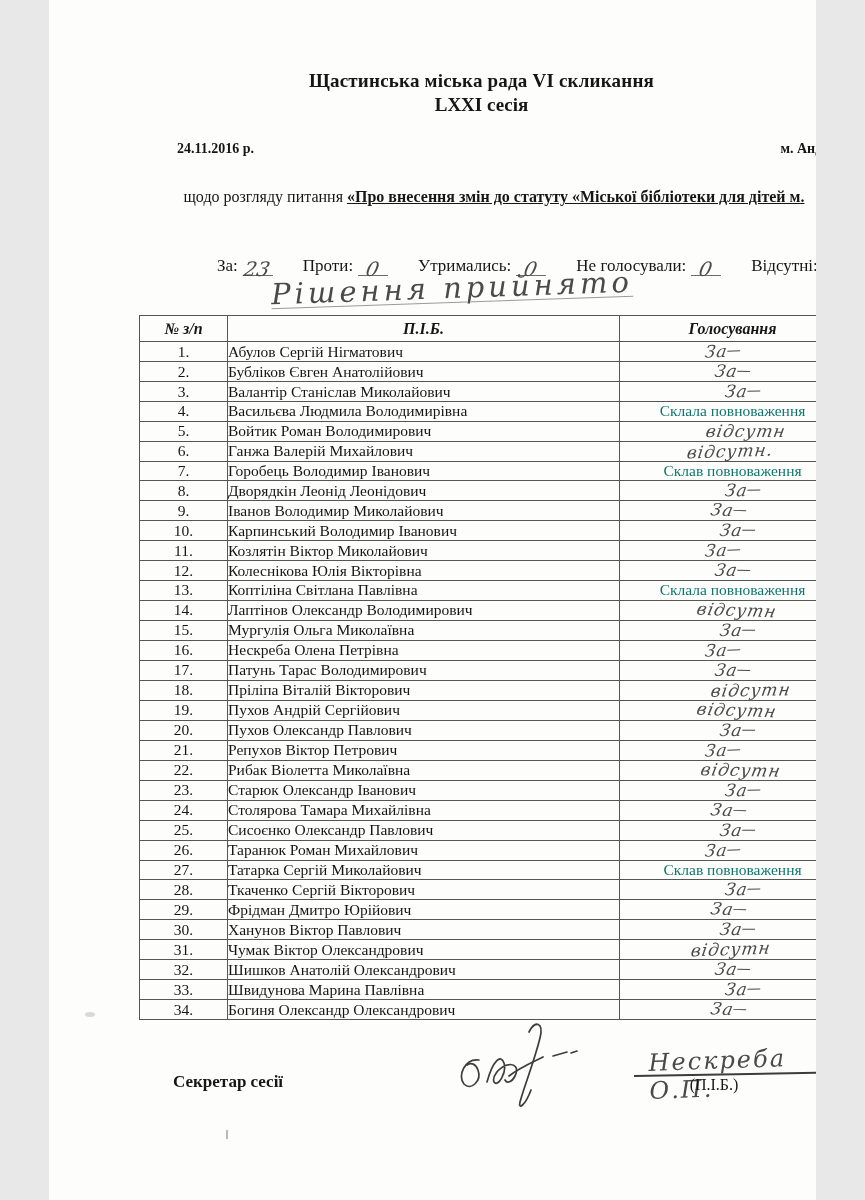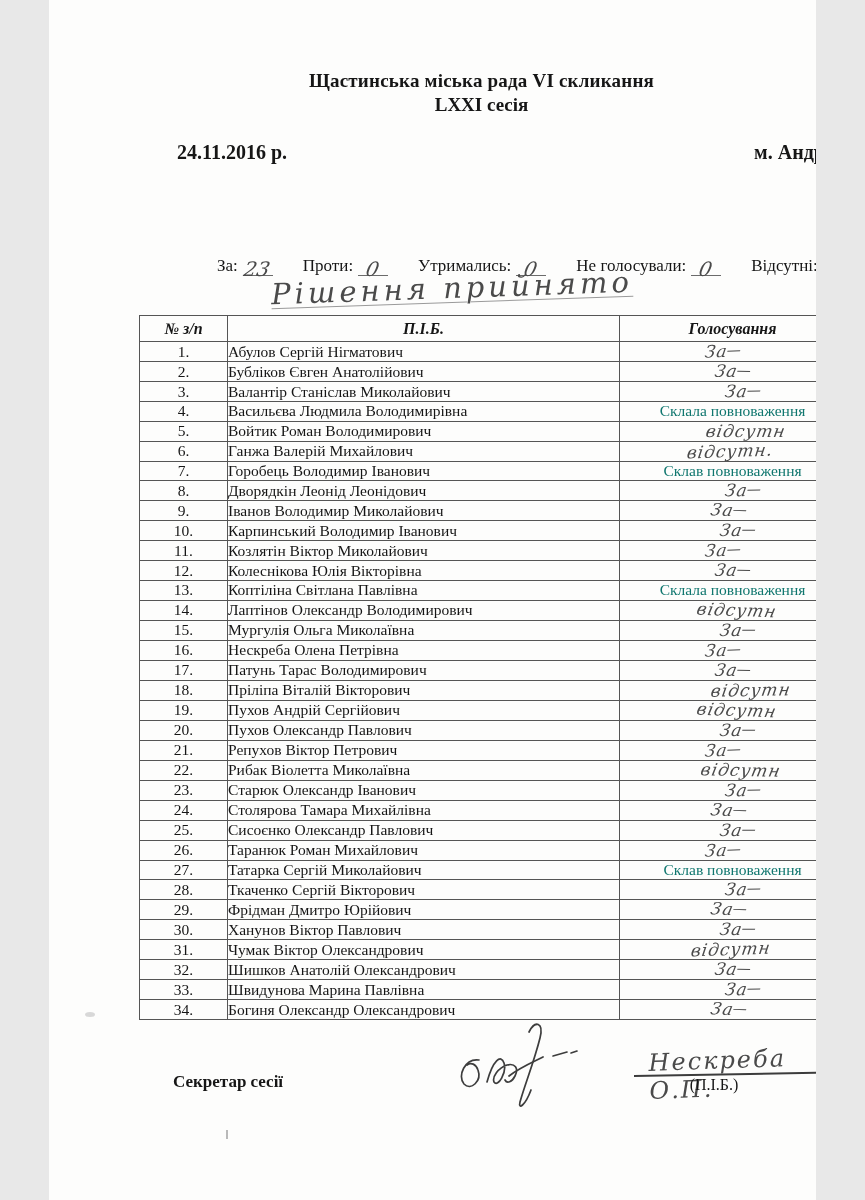--- a/index.html
+++ b/index.html
@@ -6,21 +6,21 @@
   .page {
     position:relative; width:767px; height:1200px; margin:0 auto;
     background:#fdfdfc; overflow:hidden; color:#161616;
     font-family:"Liberation Serif", serif;
   }
   .abs { position:absolute; }
   .ctr { left:0; width:865px; text-align:center; }
   .b { font-weight:bold; }
   .title1 { top:70px; font-size:19px; letter-spacing:.2px; }
   .title2 { top:94px; font-size:19px; }
-  .dateplace { top:141px; left:128px; width:665px; font-size:20px; font-weight:bold;
+  .dateplace { top:141px; left:128px; width:665px; font-size:14px; font-weight:bold;
     display:flex; justify-content:space-between; }
   .heading { top:165px; font-size:16.5px; font-weight:bold; letter-spacing:.2px; }
   .subject1 { top:188px; left:92px; width:706px; font-size:16px; text-align:center; white-space:nowrap; }
   .subj-bold { font-weight:bold; text-decoration:underline; }
   .subject2 { top:210px; font-size:16px; }
   
   .tally { top:256px; left:168px; width:600px; font-size:17px; display:flex; gap:30px; white-space:nowrap; }
   .tally-item { display:flex; align-items:flex-end; gap:5px; }
   .val-line { display:inline-block; min-width:26px; text-align:center;
     border-bottom:1.5px solid #6b6b6b; line-height:14px; padding:0 2px; }
@@ -62,20 +62,21 @@
 
   <div class="abs ctr title1 b">Щастинська міська рада VI скликання</div>
   <div class="abs ctr title2 b">LXXI  сесія</div>
 
   <div class="abs dateplace">
     <span>24.11.2016 р.</span>
     <span>м. Андрій</span>
   </div>
 
 
+  <div class="abs subject1"><span>щодо розгляду питання </span><span class="subj-bold">«Про внесення змін до статуту «Міської бібліотеки для дітей м.</span></div>
 
   <div class="abs tally">
     <span class="tally-item">
       <span>За:</span>
       <span class="val-line"><span class="hand tally-val">23</span></span>
     </span>
     <span class="tally-item">
       <span>Проти:</span>
       <span class="val-line"><span class="hand tally-val">0</span></span>
     </span>

